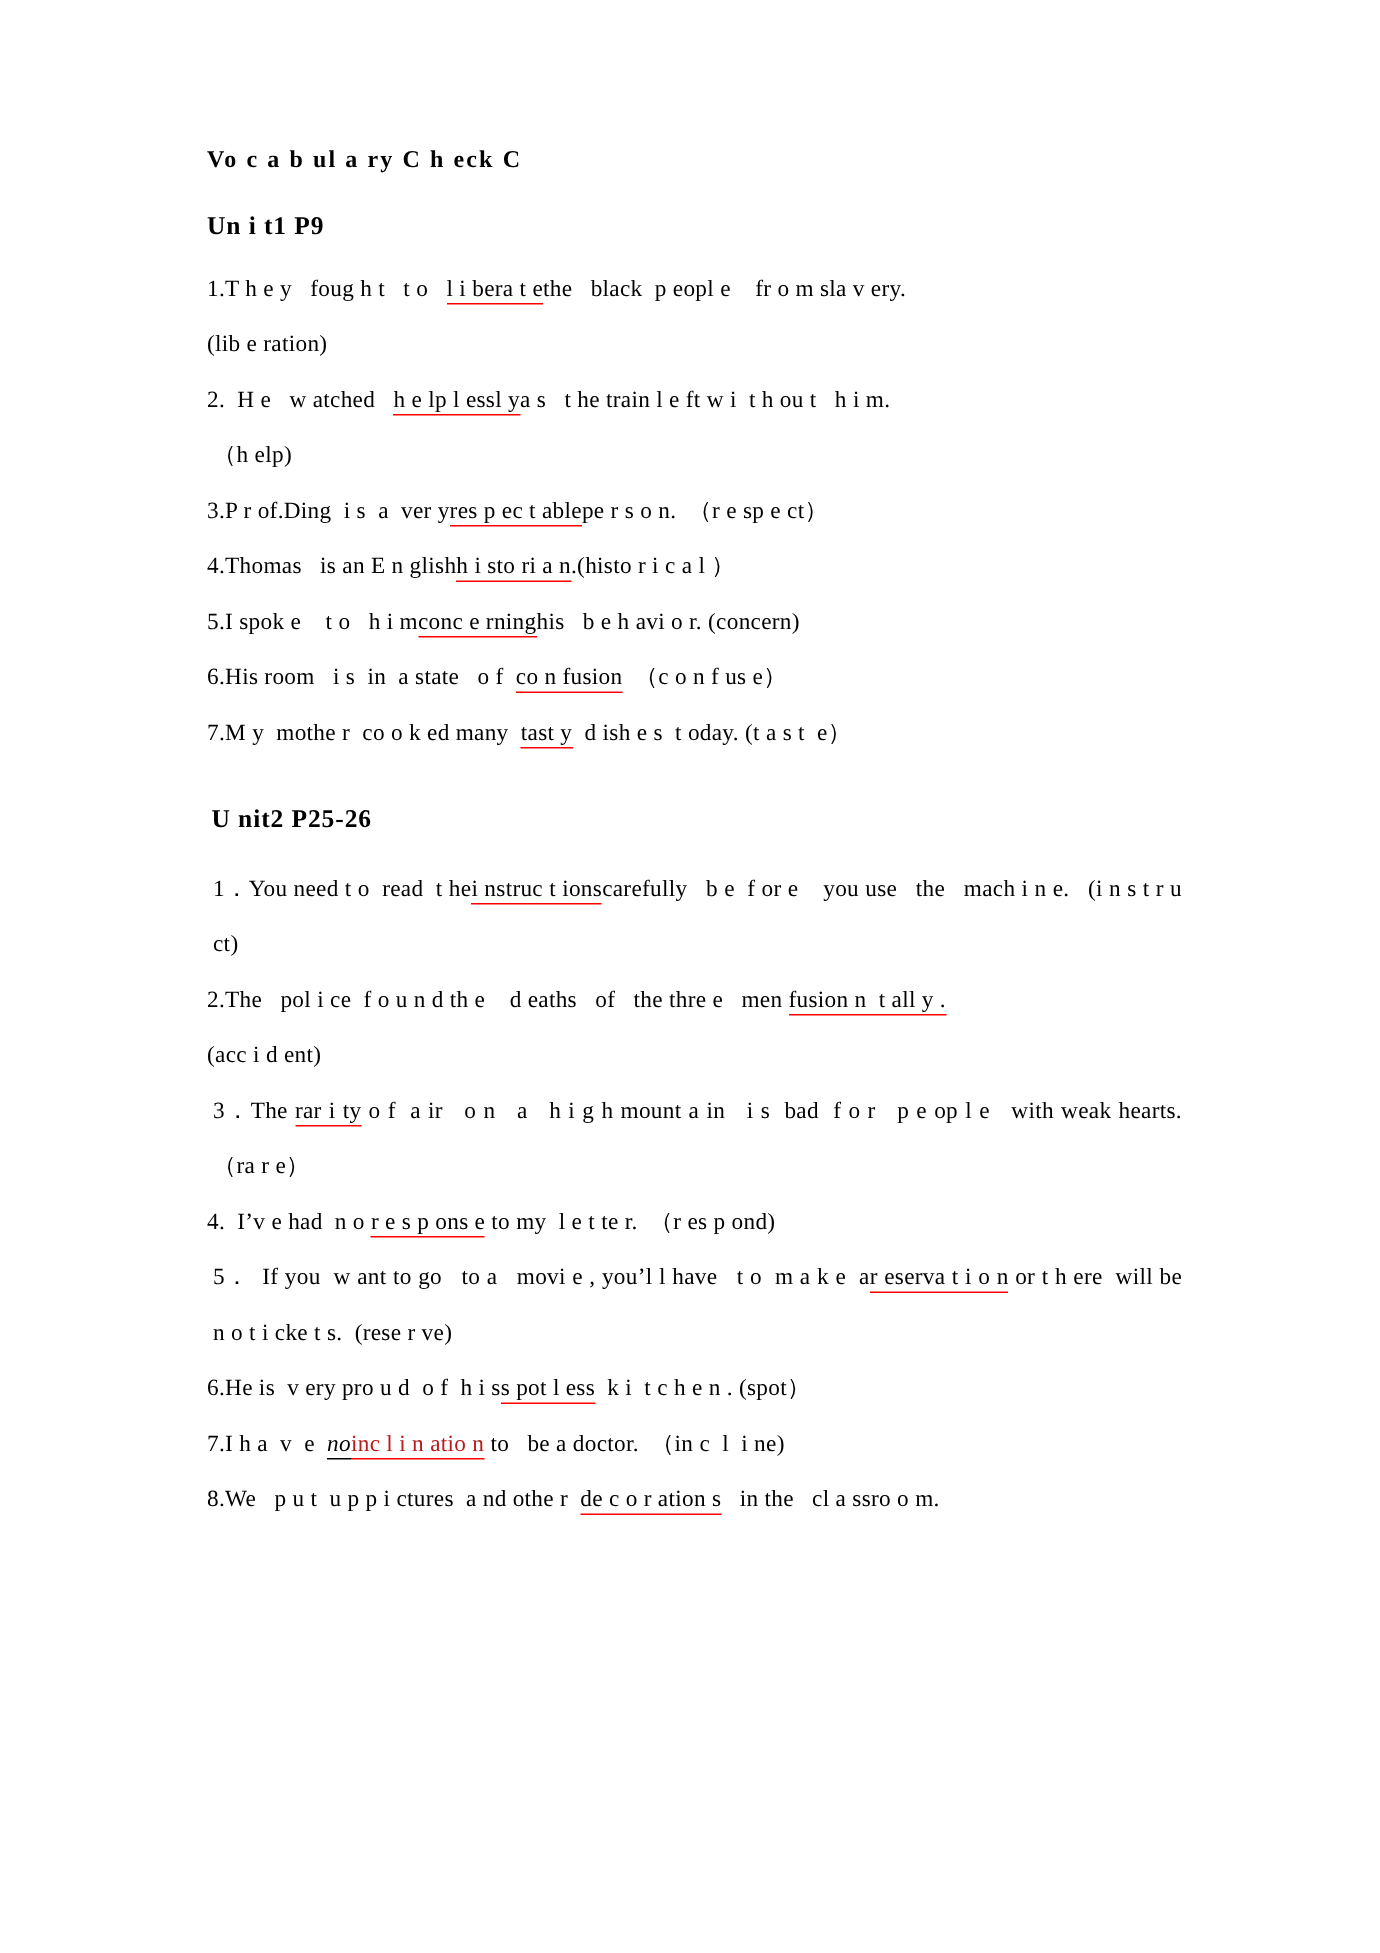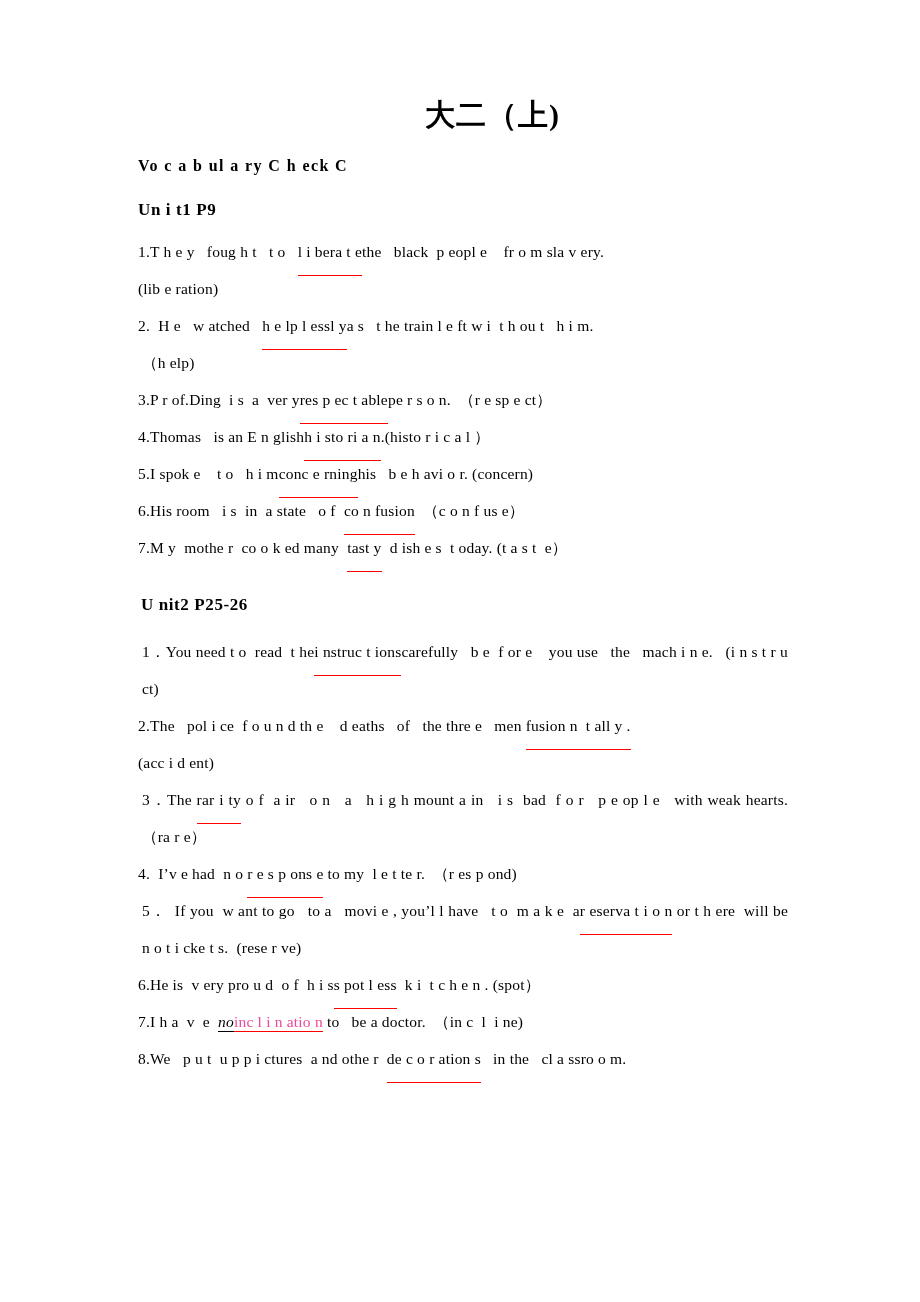--- a/index.html
+++ b/index.html
@@ -68,44 +68,43 @@
     letter-spacing: 0.2px;
     white-space: pre-wrap;
   }
   .item.indent {
     padding-left: 4px;
   }
 
   
   .ans {
     border-bottom: 1.6px solid #ff0000;
-    padding-bottom: 15px;
+    padding-bottom: 1px;
     color: #000000;
   }
   .ans-dotted {
     border-bottom: 1.6px solid #ff0000;
     padding-bottom: 1px;
-    color: #ec4899;
+    color: #b91c1c;
   }
   .blk-ul {
     border-bottom: 1.4px solid #000000;
     padding-bottom: 1px;
     font-style: italic;
   }
   .cue {
     white-space: nowrap;
   }
 </style>
 </head>
 <body>
 
 <div class="page">
   <div class="content">
 
-    <h1 class="doc-title">大二（上)</h1>
 
     <h2 class="section-title">Vo c a b ul a ry C h eck C</h2>
 
     <h3 class="unit-title">Un i t1 P9</h3>
 
     <p class="item"><span>1.</span><span>T h e y   foug h t   t o   </span><span class="ans">l i bera t e</span><span>the   black  p eopl e    fr o m sla v ery.</span></p>
     <p class="item"><span class="cue">(lib e ration)</span></p>
 
     <p class="item"><span>2.</span><span>  H e   w atched   </span><span class="ans">h e lp l essl y</span><span>a s   t he train l e ft w i  t h ou t   h i m.</span></p>
     <p class="item indent"><span class="cue">（h elp)</span></p>

